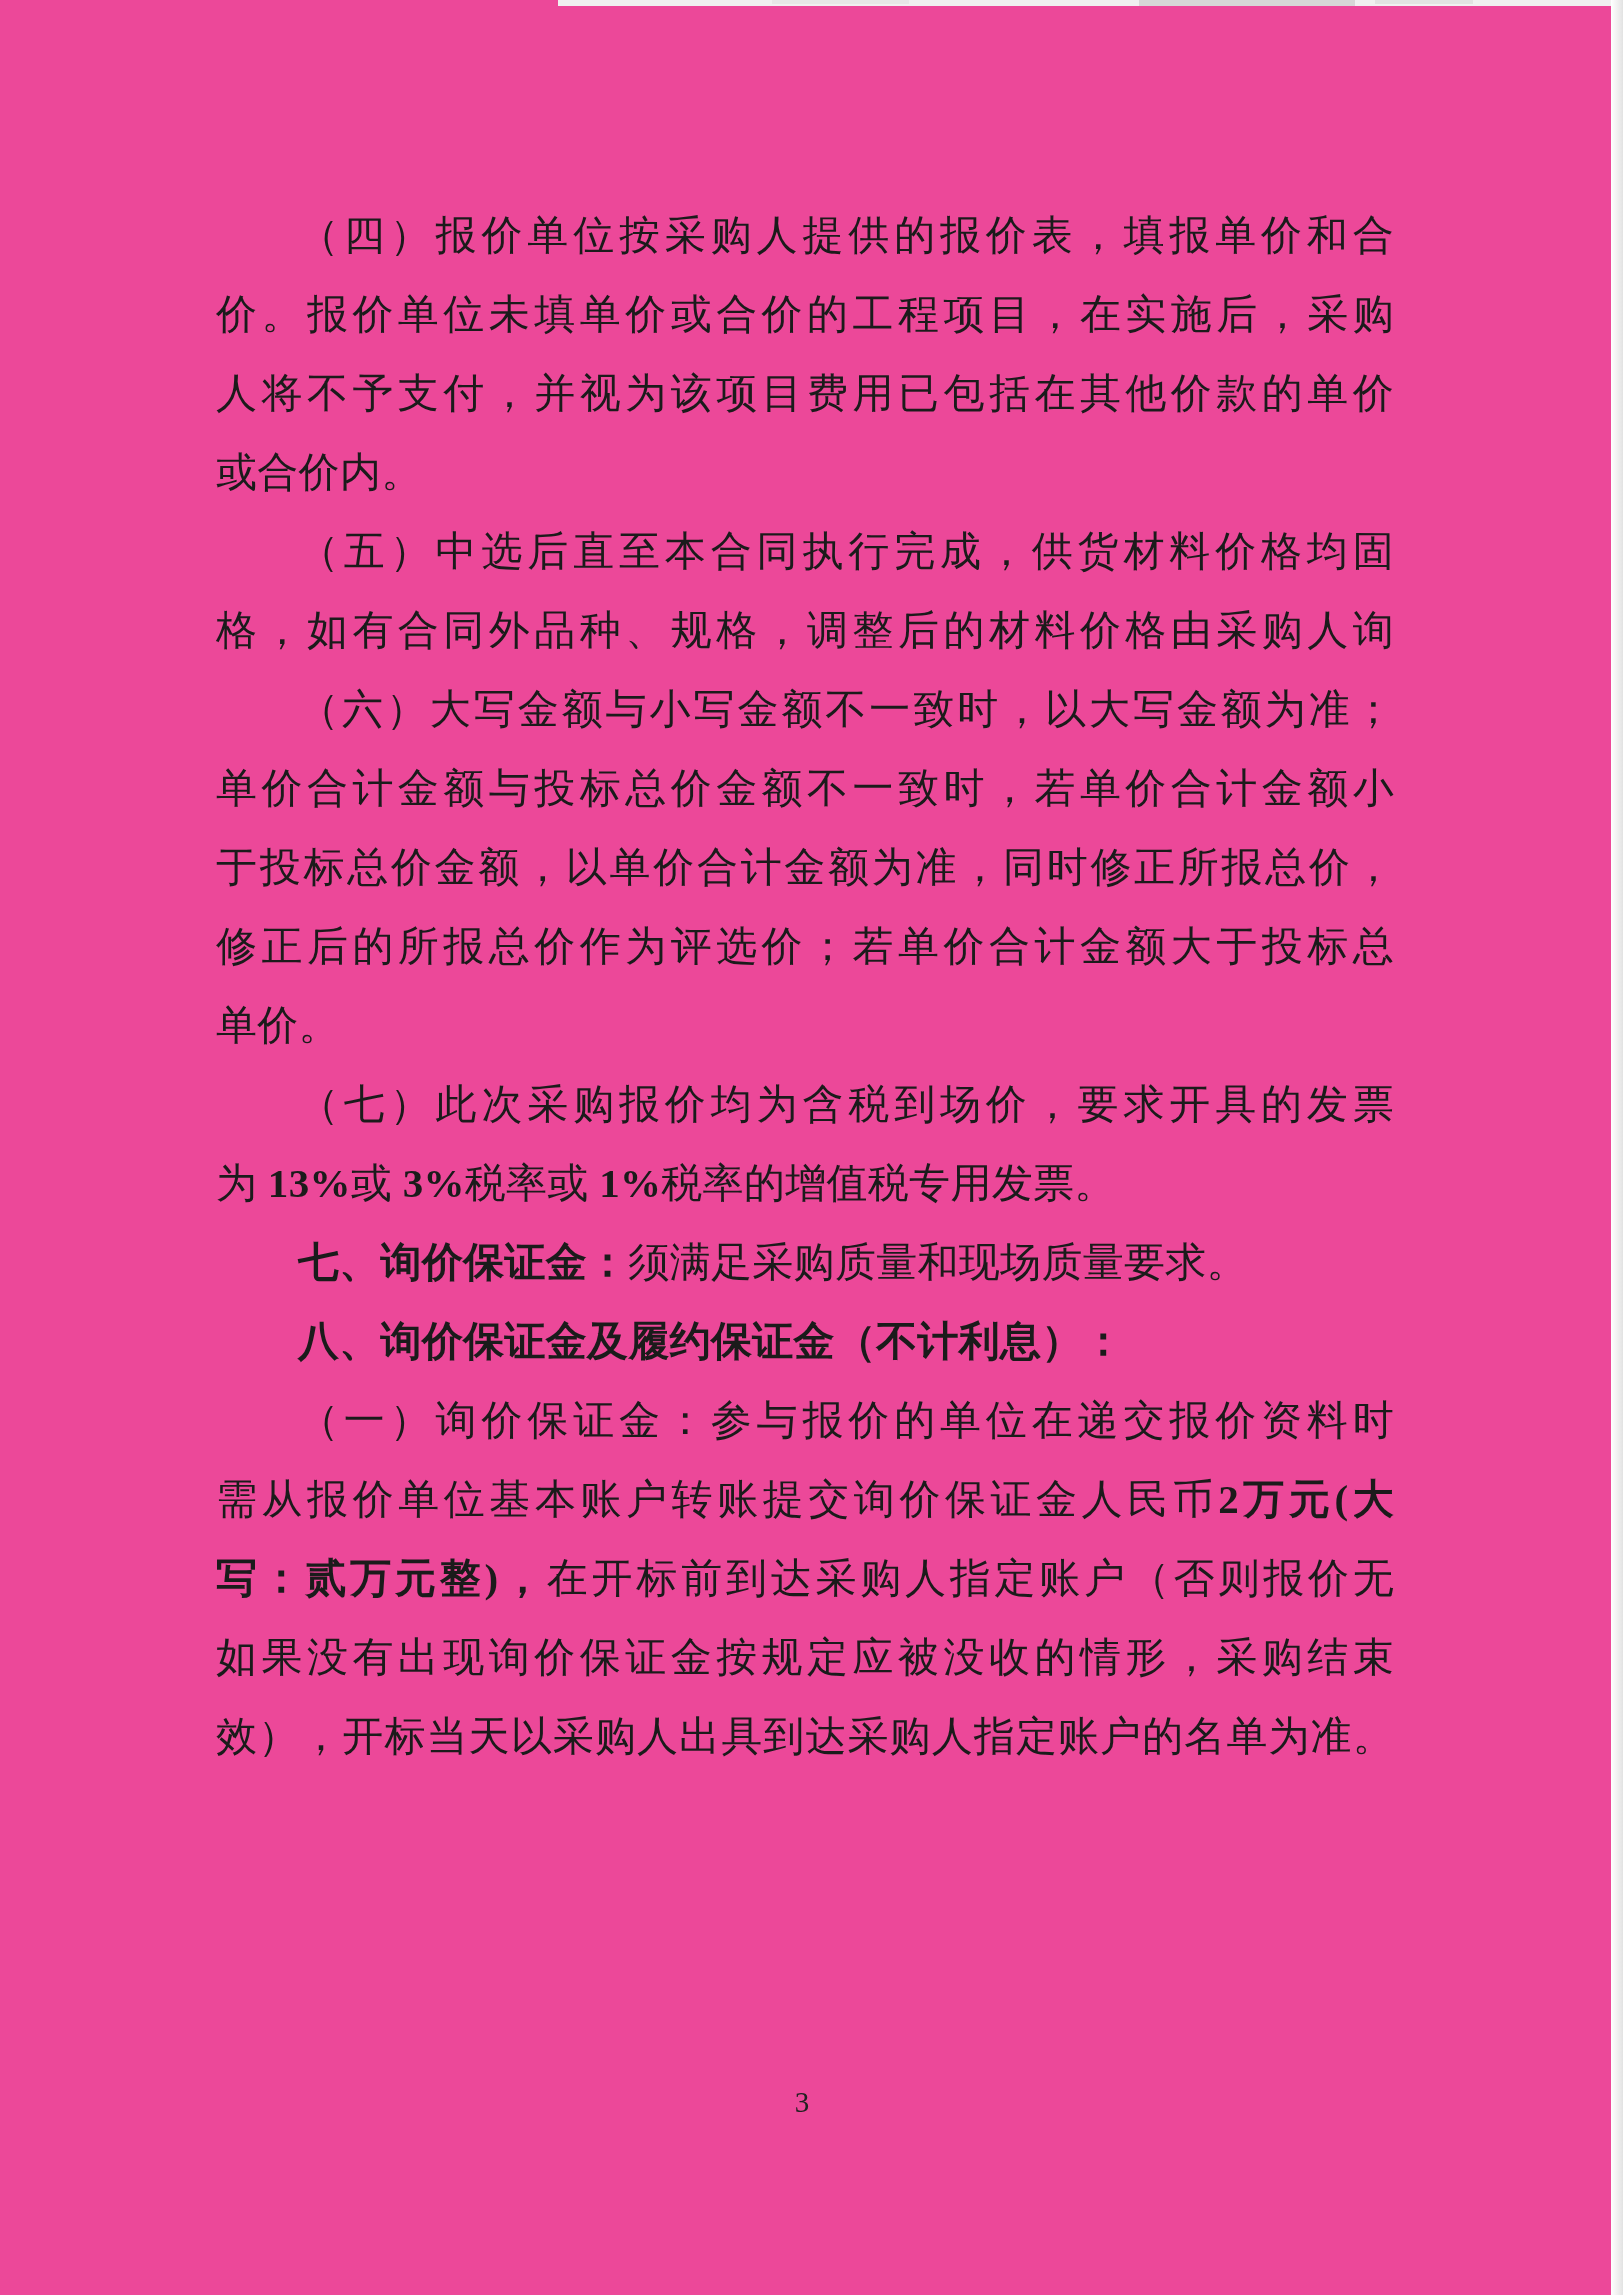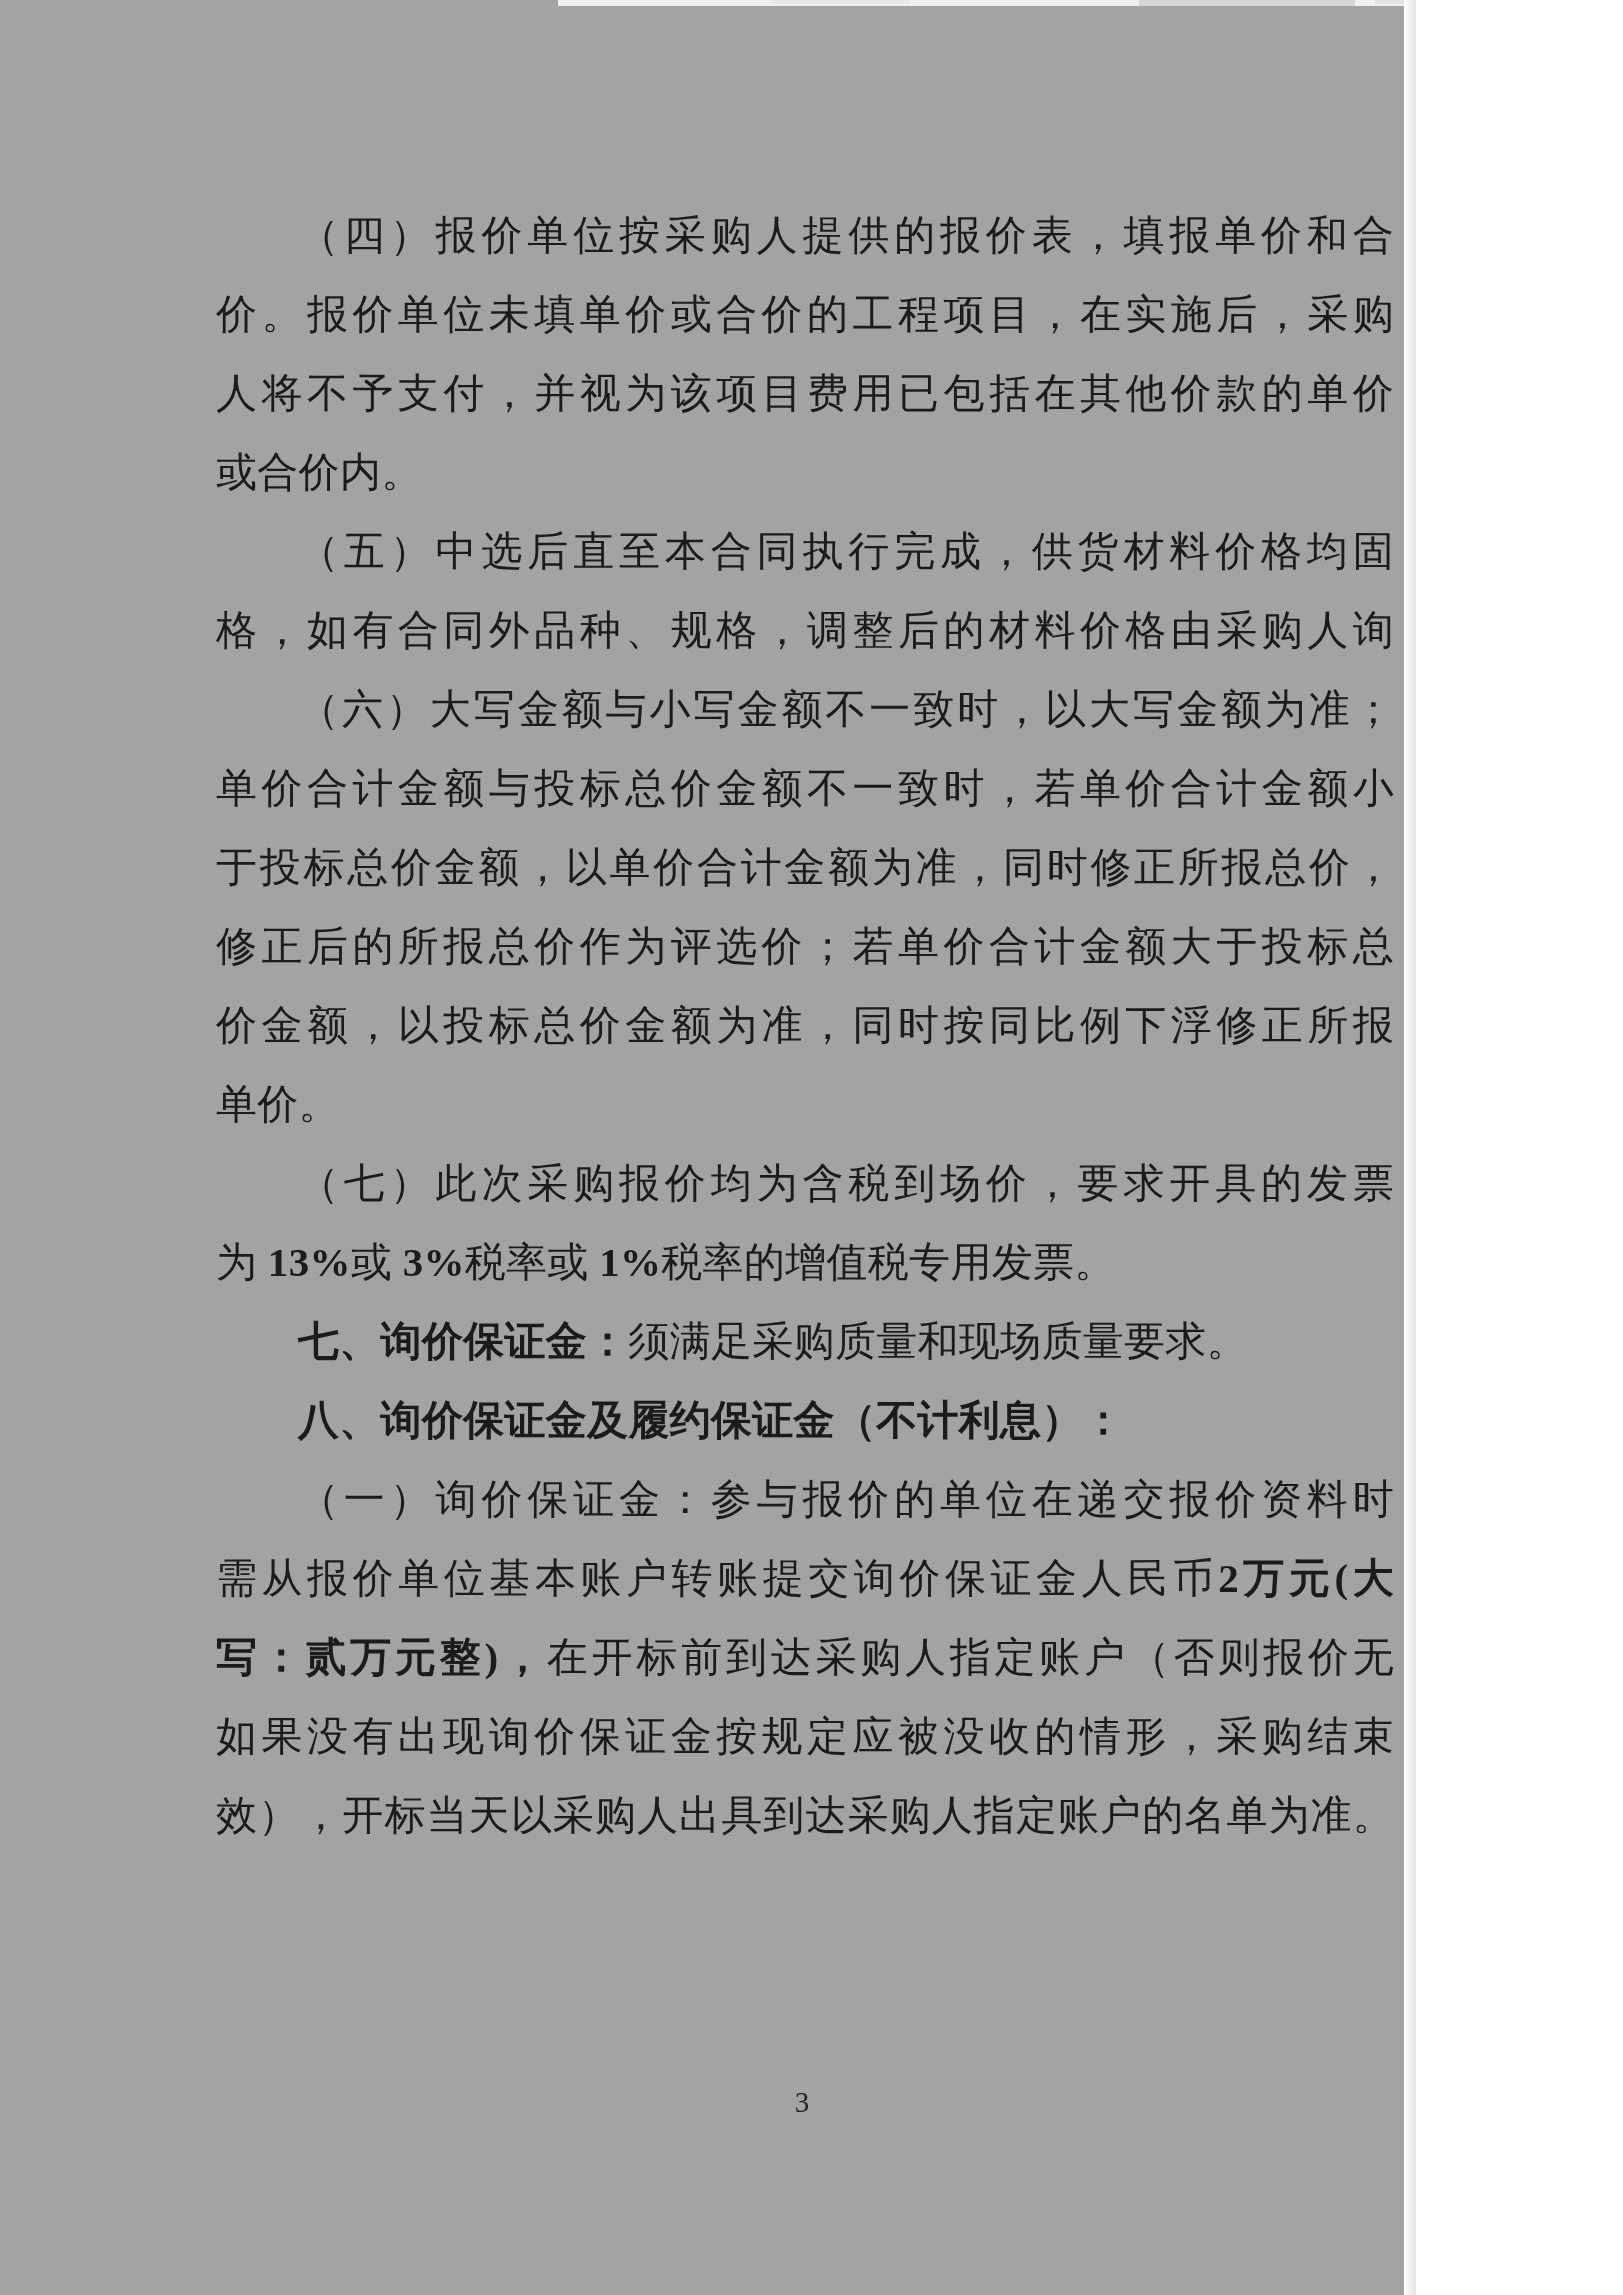--- a/index.html
+++ b/index.html
@@ -1,20 +1,20 @@
 <!DOCTYPE html>
 <html style="font-size:10.5px"><head>
 <meta charset="utf-8">
 <style>
   html, body { margin: 0; padding: 0; background: #ffffff; }
   .page {
     position: relative;
-    width: 1416px;
+    width: 1623px;
     height: 2295px;
-    background: #a3a3a3;
+    background: #ec4899;
     overflow: hidden;
     font-family: "Liberation Serif", "DejaVu Serif", serif;
     color: #1b1b1b;
   }
   .textblock {
     position: absolute;
     left: 216px;
     top: 196px;
     width: 1178px;
   }
@@ -71,21 +71,20 @@
     <div class="line"><span class="seg-song">人将不予支付，并视为该项目费用已包括在其他价款的单价</span></div>
     <div class="line end"><span class="seg-song">或合价内。</span></div>
 
     <div class="line indent"><span class="seg-song">（五）中选后直至本合同执行完成，供货材料价格均固</span></div>
     <div class="line"><span class="seg-song">格，如有合同外品种、规格，调整后的材料价格由采购人询</span></div>
 
     <div class="line indent"><span class="seg-song">（六）大写金额与小写金额不一致时，以大写金额为准；</span></div>
     <div class="line"><span class="seg-song">单价合计金额与投标总价金额不一致时，若单价合计金额小</span></div>
     <div class="line"><span class="seg-song">于投标总价金额，以单价合计金额为准，同时修正所报总价，</span></div>
     <div class="line"><span class="seg-song">修正后的所报总价作为评选价；若单价合计金额大于投标总</span></div>
-    <div class="line"><span class="seg-song">价金额，以投标总价金额为准，同时按同比例下浮修正所报</span></div>
     <div class="line end"><span class="seg-song">单价。</span></div>
 
     <div class="line indent"><span class="seg-song">（七）此次采购报价均为含税到场价，要求开具的发票</span></div>
     <div class="line end"><span class="seg-song">为 </span><span class="seg-bold">13%</span><span class="seg-song">或 </span><span class="seg-bold">3%</span><span class="seg-song">税率或 </span><span class="seg-bold">1%</span><span class="seg-song">税率的增值税专用发票。</span></div>
 
     <div class="line indent end"><span class="seg-hei">七、询价保证金：</span><span class="seg-song">须满足采购质量和现场质量要求。</span></div>
 
     <div class="line indent end"><span class="seg-hei">八、询价保证金及履约保证金（不计利息）：</span></div>
 
     <div class="line indent"><span class="seg-song">（一）询价保证金：参与报价的单位在递交报价资料时</span></div>

